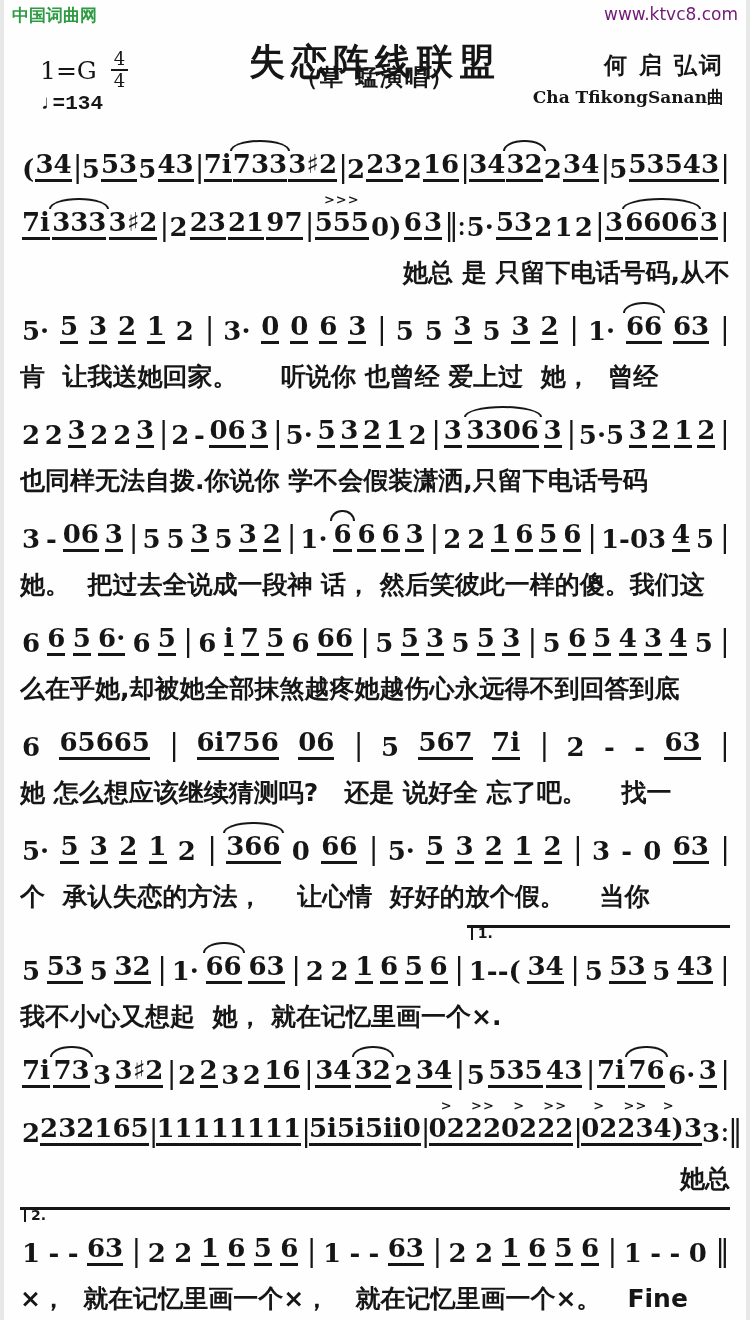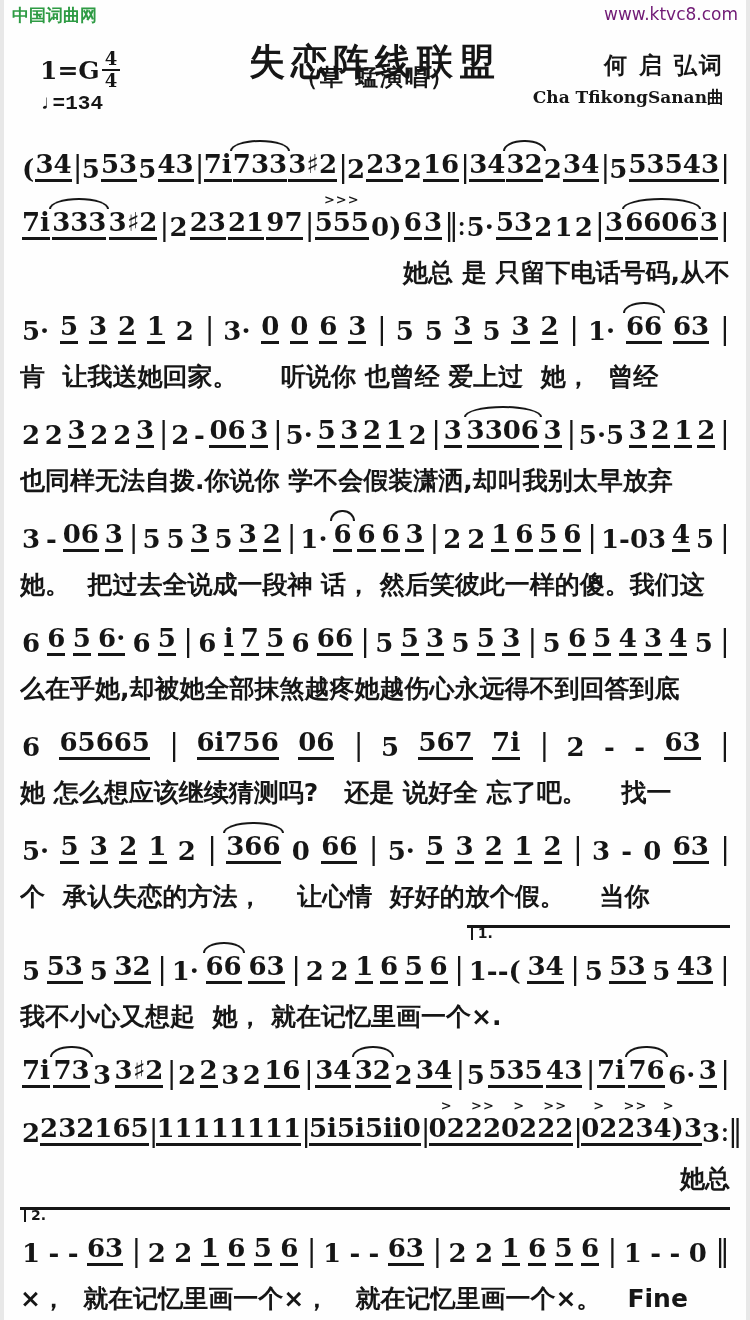--- a/index.html
+++ b/index.html
@@ -8,22 +8,22 @@
     background:#fefefe;color:#161616;overflow:hidden;
     font-family:"DejaVu Sans",sans-serif;
   }
   
   #hdr{position:relative;height:132px;}
   .site{position:absolute;top:4px;font-size:17px;font-weight:700;}
   #site-l{left:8px;}
   #site-r{right:8px;font-weight:400;}
   #title{position:absolute;top:2px;left:0;right:0;text-align:center;
     font-size:36px;font-weight:900;letter-spacing:6px;margin-top:36px;}
-  #keyrow{position:absolute;top:50px;left:36px;display:flex;align-items:center;gap:2px;
-    font-family:"DejaVu Serif",serif;font-weight:700;font-size:25px;}
+  #keyrow{position:absolute;top:50px;left:36px;display:flex;align-items:center;gap:14px;
+    font-family:"DejaVu Serif",serif;font-weight:400;font-size:25px;}
   .frac{display:inline-flex;flex-direction:column;align-items:center;line-height:1;font-size:18px;}
   .frac .num{border-bottom:2px solid #161616;padding:0 3px 1px;}
   .frac .den{padding-top:1px;}
   #tempo{position:absolute;top:92px;left:36px;font-size:21px;font-weight:700;
     font-family:Liberation Mono, monospace;}
   #performer{position:absolute;top:62px;left:0;right:0;text-align:center;
     font-size:23px;font-weight:700;letter-spacing:2px;}
   #credit1{position:absolute;top:50px;right:22px;font-size:23px;font-weight:700;letter-spacing:2px;}
   #credit2{position:absolute;top:86px;right:22px;font-size:17px;font-weight:700;
     font-family:"DejaVu Serif",serif;letter-spacing:0;}
@@ -178,21 +178,21 @@
         <span class="tok u tie">3306</span>
         <span class="tok u">3</span>
         <span class="tok bar">|</span>
         <span class="tok">5·5</span>
         <span class="tok u">3</span>
         <span class="tok u">2</span>
         <span class="tok u">1</span>
         <span class="tok u">2</span>
         <span class="tok bar">|</span>
       </div>
-      <div class="lyric">也同样无法自拨.你说你 学不会假装潇洒,却叫我别太早放弃</div>
+      <div class="lyric">也同样无法自拨.你说你 学不会假装潇洒,只留下电话号码</div>
       <div class="music">
         <span class="tok">3</span>
         <span class="tok">-</span>
         <span class="tok u">06</span>
         <span class="tok u">3</span>
         <span class="tok bar">|</span>
         <span class="tok">5</span>
         <span class="tok">5</span>
         <span class="tok u">3</span>
         <span class="tok">5</span>

